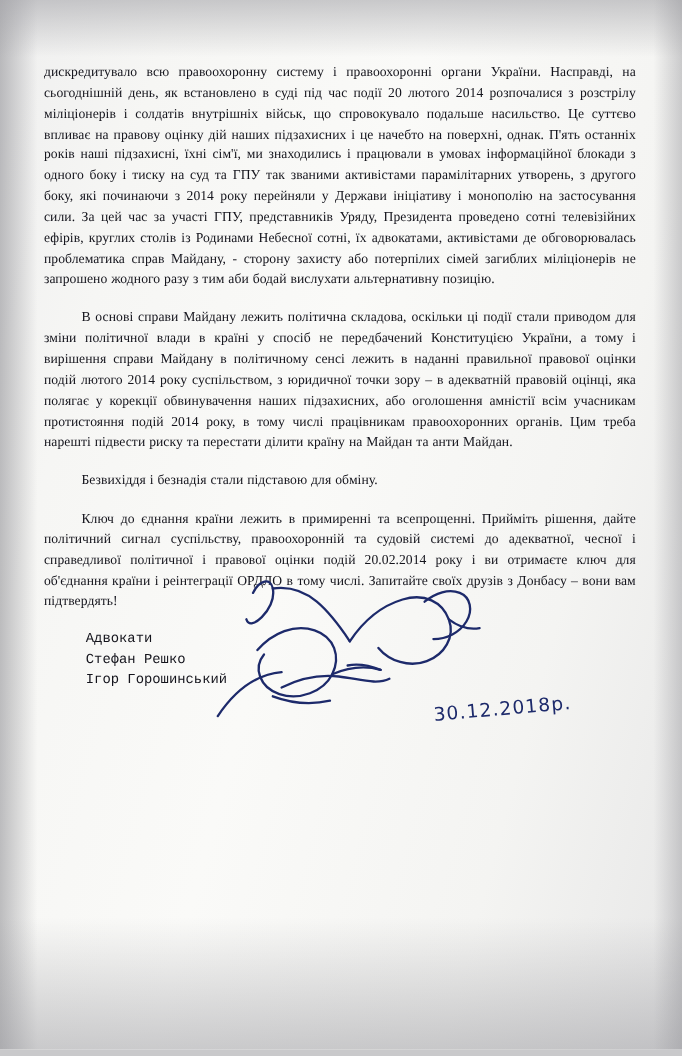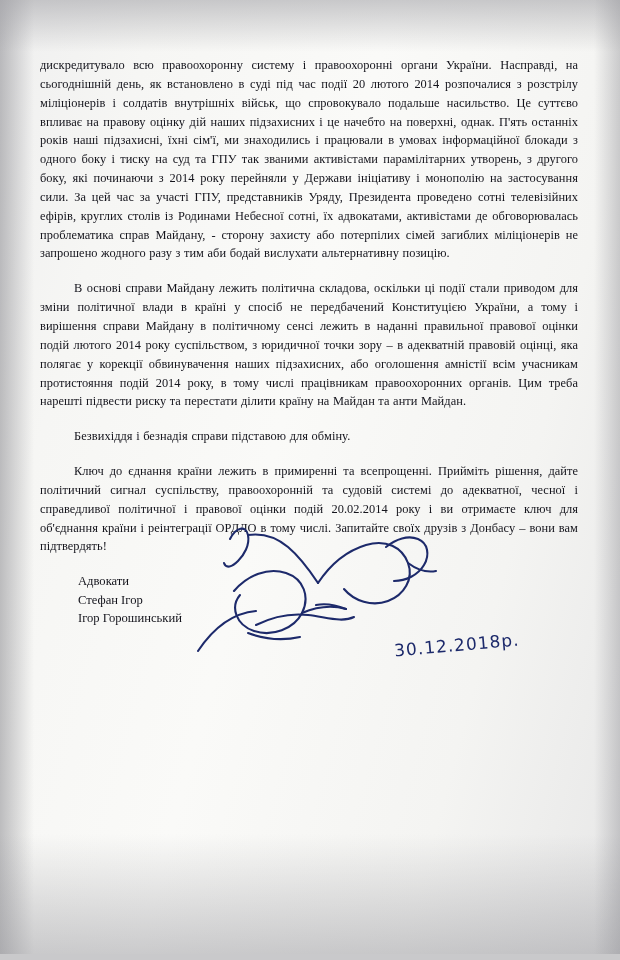--- a/index.html
+++ b/index.html
@@ -67,20 +67,21 @@
     letter-spacing: 0.05px;
     word-spacing: 0.4px;
   }
   p.para.first {
     text-indent: 0;
   }
   .sign-block {
     position: relative;
     padding-left: 38px;
     z-index: 3;
+    font-family: Liberation Mono, monospace;
   }
   .sign-block .line {
     font-size: 12.6px;
     line-height: 1.46;
     color: #14141c;
   }
   .signature-area {
     position: relative;
     height: 140px;
     margin-top: -88px;
@@ -105,26 +106,26 @@
 </head>
 <body>
 
 <div class="page">
   <div class="top-shade"></div>
   <div class="bottom-shade"></div>
 
   <div class="content">
     <p class="para first">дискредитувало всю правоохоронну систему і правоохоронні органи України. Насправді, на сьогоднішній день, як встановлено в суді під час події 20 лютого 2014 розпочалися з розстрілу міліціонерів і солдатів внутрішніх військ, що спровокувало подальше насильство. Це суттєво впливає на правову оцінку дій наших підзахисних і це начебто на поверхні, однак. П'ять останніх років наші підзахисні, їхні сім'ї, ми знаходились і працювали в умовах інформаційної блокади з одного боку і тиску на суд та ГПУ так званими активістами парамілітарних утворень, з другого боку, які починаючи з 2014 року перейняли у Держави ініціативу і монополію на застосування сили. За цей час за участі ГПУ, представників Уряду, Президента проведено сотні телевізійних ефірів, круглих столів із Родинами Небесної сотні, їх адвокатами, активістами де обговорювалась проблематика справ Майдану, - сторону захисту або потерпілих сімей загиблих міліціонерів не запрошено жодного разу з тим аби бодай вислухати альтернативну позицію.</p>
     <p class="para">В основі справи Майдану лежить політична складова, оскільки ці події стали приводом для зміни політичної влади в країні у спосіб не передбачений Конституцією України, а тому і вирішення справи Майдану в політичному сенсі лежить в наданні правильної правової оцінки подій лютого 2014 року суспільством, з юридичної точки зору – в адекватній правовій оцінці, яка полягає у корекції обвинувачення наших підзахисних, або оголошення амністії всім учасникам протистояння подій 2014 року, в тому числі працівникам правоохоронних органів. Цим треба нарешті підвести риску та перестати ділити країну на Майдан та анти Майдан.</p>
-    <p class="para">Безвихіддя і безнадія справи підставою для обміну.</p>
+    <p class="para">Безвихіддя і безнадія стали підставою для обміну.</p>
     <p class="para">Ключ до єднання країни лежить в примиренні та всепрощенні. Прийміть рішення, дайте політичний сигнал суспільству, правоохоронній та судовій системі до адекватної, чесної і справедливої політичної і правової оцінки подій 20.02.2014 року і ви отримаєте ключ для об'єднання країни і реінтеграції ОРДЛО в тому числі. Запитайте своїх друзів з Донбасу – вони вам підтвердять!</p>
 
     <div class="sign-block">
       <div class="line">Адвокати</div>
-      <div class="line">Стефан Ігор</div>
+      <div class="line">Стефан Решко</div>
       <div class="line">Ігор Горошинський</div>
     </div>
 
     <div class="signature-area">
       <svg class="sig-svg" width="340" height="150" viewBox="0 0 340 150">
         <g fill="none" stroke="#1d2a6b" stroke-width="2.1" stroke-linecap="round" stroke-linejoin="round">
           <path d="M40,18 C46,6 56,4 58,14 C60,24 54,34 48,40 C42,46 36,48 34,42"></path>
           <path d="M58,14 C72,12 86,16 98,26 C110,36 120,50 128,62"></path>
           <path d="M128,62 C140,44 156,30 176,24 C196,18 212,26 218,42 C224,58 214,74 198,80 C182,86 164,80 154,68"></path>
           <path d="M196,26 C206,18 218,14 228,18 C238,22 240,34 234,44 C228,54 216,60 204,60"></path>

